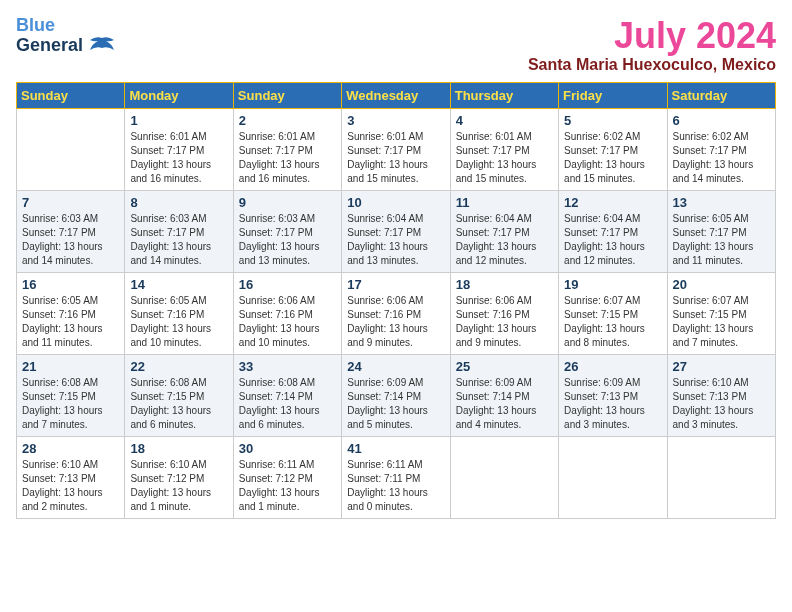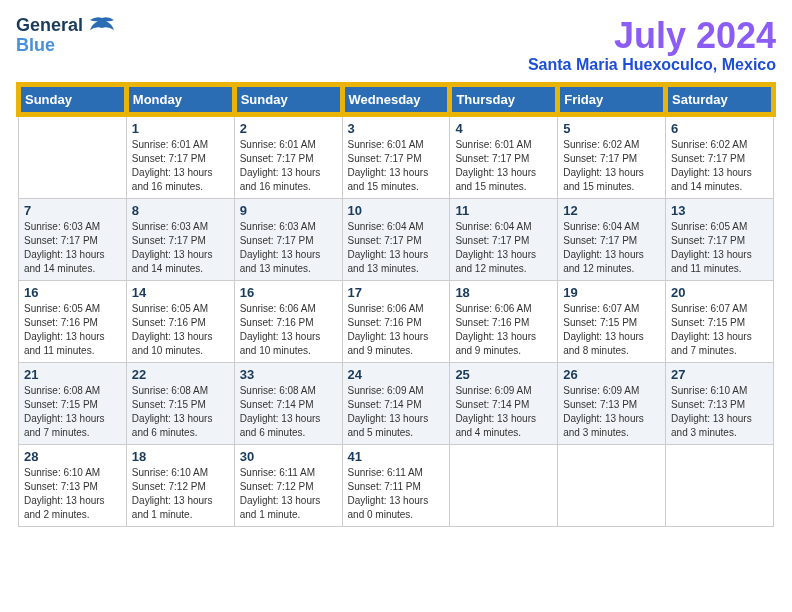--- a/index.html
+++ b/index.html
@@ -19,41 +19,41 @@
     .logo {
       display: flex;
       align-items: center;
     }
     .title-area {
       text-align: right;
     }
     .month-title {
       font-size: 36px;
       font-weight: bold;
-      color: #8b5cf6;
+      color: #ec4899;
       line-height: 1.1;
     }
     .location-title {
       font-size: 16px;
-      color: #1d4ed8;
+      color: #7f1d1d;
       font-weight: bold;
     }
     .calendar-table {
       width: 100%;
       border-collapse: collapse;
       font-size: 11px;
     }
     .calendar-table th {
       background-color: #2a6db5;
-      color: #ffffff;
+      color: #fde047;
       padding: 5px 4px;
       text-align: left;
       font-size: 13px;
       font-weight: bold;
-      border: 5px solid #eab308;
+      border: 1px solid #eab308;
     }
     .calendar-table td {
       border: 1px solid #ccc;
       vertical-align: top;
       padding: 4px 5px;
       width: calc(100% / 7);
       min-height: 70px;
     }
     .day-number {
       font-size: 13px;
@@ -81,26 +81,26 @@
     }
   </style>
 </head>
 <body>
 
 <div class="header-area">
   <div class="logo">
     <div>
       <div style="display:flex;align-items:center;">
         <div>
+          <div style="font-size:18px;font-weight:bold;color:#4a90d9;line-height:1.1;">Blue</div>
           <div style="font-size:18px;font-weight:bold;color:#1a3a5c;line-height:1.1;">General
             <svg width="28" height="20" viewBox="0 0 28 20" style="vertical-align:middle;display:inline-block;">
               <path d="M14 2 Q20 0 26 4 Q22 6 18 5 Q24 8 26 14 Q20 10 14 12 Q8 10 2 14 Q4 8 10 5 Q6 6 2 4 Q8 0 14 2Z" fill="#2a6db5"></path>
             </svg>
           </div>
-          <div style="font-size:18px;font-weight:bold;color:#4a90d9;line-height:1.1;">Blue</div>
         </div>
       </div>
     </div>
   </div>
   <div class="title-area">
     <div class="month-title">July 2024</div>
     <div class="location-title">Santa Maria Huexoculco, Mexico</div>
   </div>
 </div>
 

